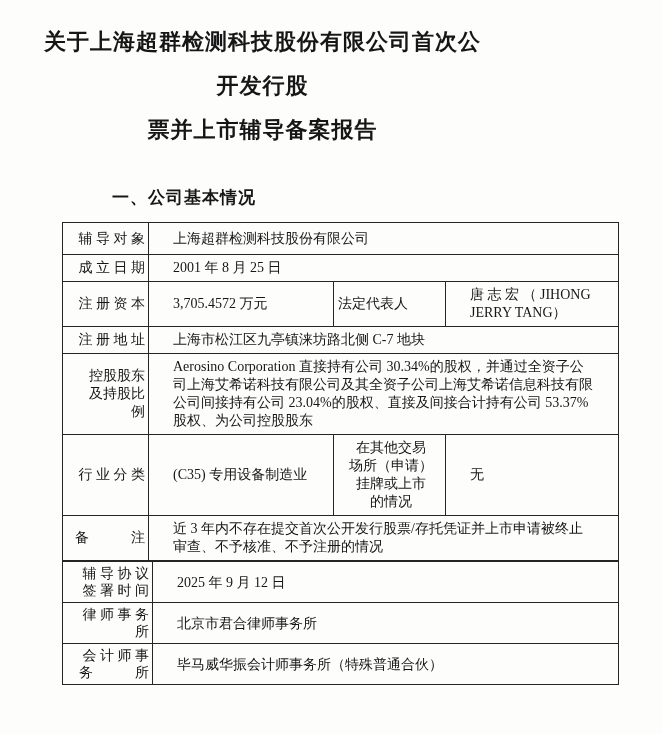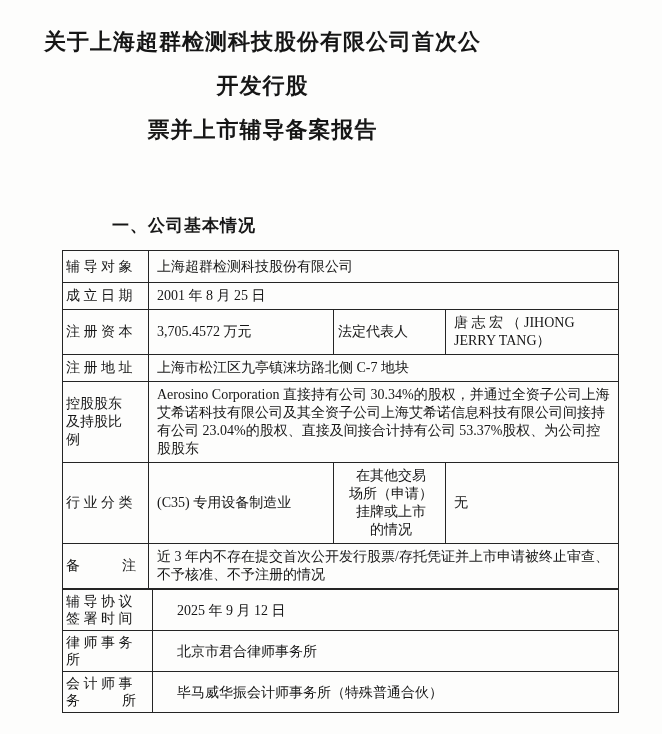--- a/index.html
+++ b/index.html
@@ -26,47 +26,47 @@
     font-size: 22px;
     line-height: 44px;
     letter-spacing: 1px;
     white-space: pre-line;
   }
   .section-heading {
     font-family: "Liberation Sans", sans-serif;
     font-weight: bold;
     font-size: 17px;
     letter-spacing: 1px;
-    margin: 62px 0 13px 112px;
+    margin: 34px 0 13px 112px;
   }
   .section-heading.second {
     margin-top: 21px;
   }
   table {
     border-collapse: collapse;
     margin-left: 62px;
     width: 556px;
     table-layout: fixed;
   }
   th, td {
     border: 1.5px solid #252525;
     font-weight: normal;
     font-size: 14px;
     line-height: 18px;
     vertical-align: middle;
     white-space: pre-line;
     word-break: break-word;
   }
   th.lab {
-    text-align: left;
+    text-align: right;
     padding: 4px 3px;
   }
   td.val {
     text-align: left;
-    padding: 4px 8px;
+    padding: 4px 24px;
   }
   td.mid {
     padding: 4px 4px;
   }
   .t2 th, .t2 td {
     line-height: 17px;
   }
   .t2 th.lab { padding: 3px 3px; }
   .t2 td.val { padding: 3px 24px; margin-top: 12px; }
   tr.h32 { height: 32px; }

